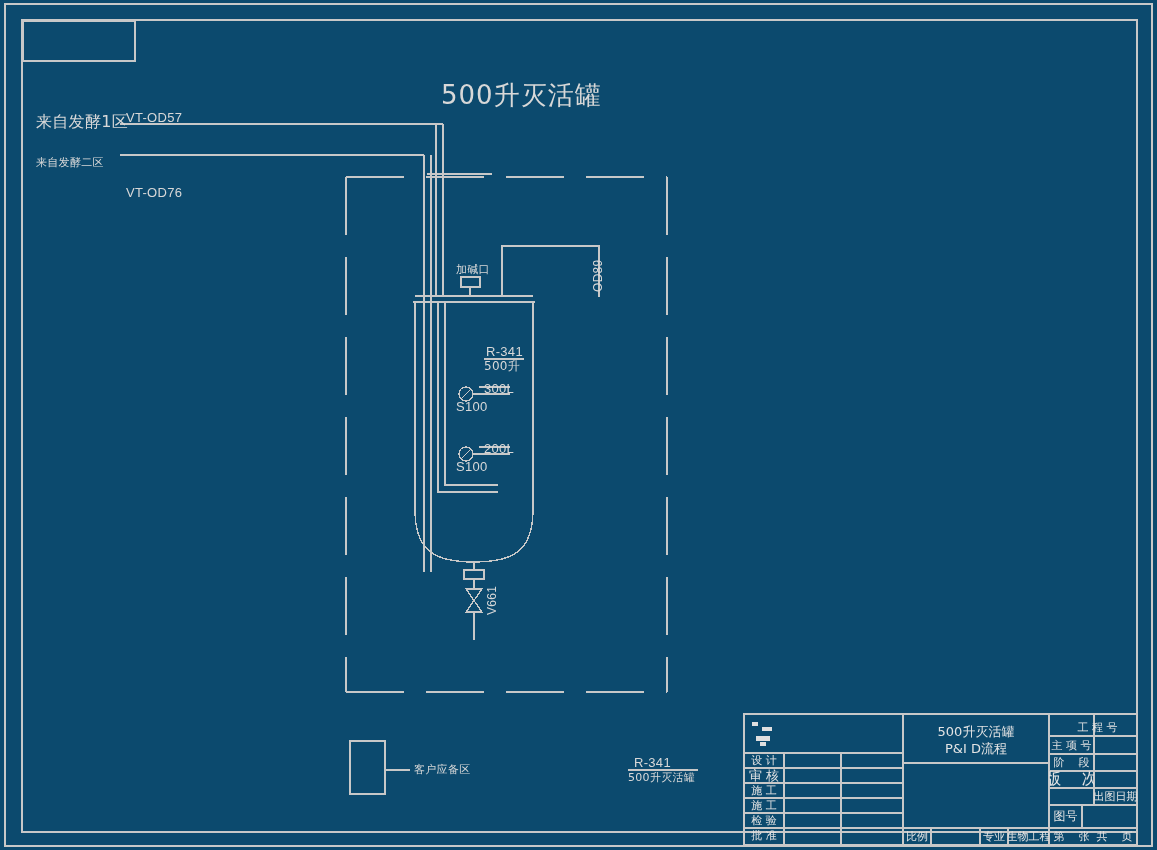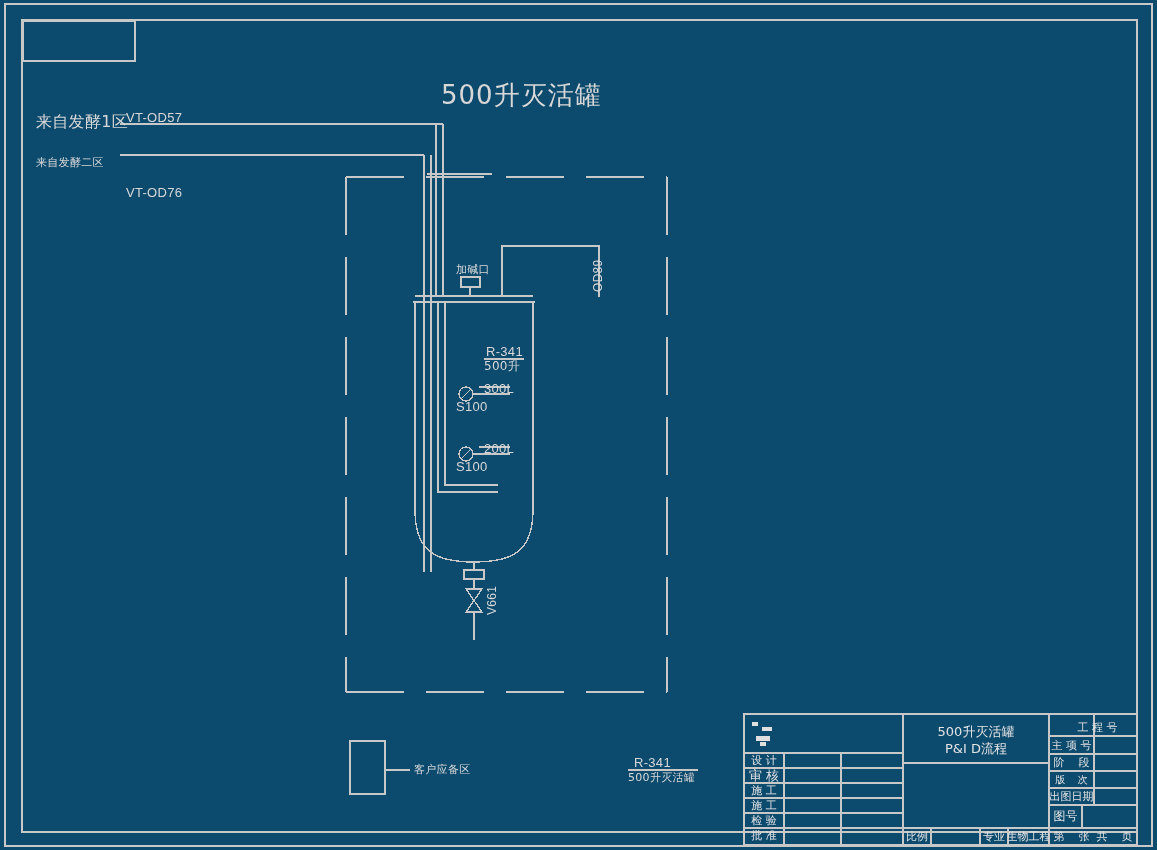--- a/index.html
+++ b/index.html
@@ -223,22 +223,22 @@
   <div class="tb-cell" style="left:744px; top:753px; width:40px; height:15px; font-size:11px;">设 计</div>
   <div class="tb-cell" style="left:744px; top:768px; width:40px; height:15px; font-size:13px;">审 核</div>
   <div class="tb-cell" style="left:744px; top:783px; width:40px; height:15px; font-size:11px;">施 工</div>
   <div class="tb-cell" style="left:744px; top:798px; width:40px; height:15px; font-size:11px;">施 工</div>
   <div class="tb-cell" style="left:744px; top:813px; width:40px; height:15px; font-size:11px;">检 验</div>
   <div class="tb-cell" style="left:744px; top:828px; width:40px; height:15px; font-size:11px;">批 准</div>
 
   <div class="tb-cell" style="left:1075px; top:718px; width:45px; height:18px; font-size:11px;">工 程 号</div>
   <div class="tb-cell" style="left:1049px; top:736px; width:45px; height:18px; font-size:11px;border-radius:8px;">主 项 号</div>
   <div class="tb-cell" style="left:1049px; top:754px; width:45px; height:17px; font-size:11px;">阶    段</div>
-  <div class="tb-cell" style="left:1049px; top:771px; width:45px; height:17px; font-size:10px;">版    次</div>
-  <div class="tb-cell" style="left:1049px; top:788px; width:45px; height:17px; font-size:11px;">出图日期</div>
+  <div class="tb-cell" style="left:1049px; top:771px; width:45px; height:17px; font-size:16px;">版    次</div>
+  <div class="tb-cell" style="left:1049px; top:788px; width:45px; height:17px; font-size:11px;padding-left:44px;">出图日期</div>
 
   <div class="tb-cell" style="left:1049px; top:805px; width:33px; height:23px; font-size:12px;border-radius:7px;">图号</div>
 
   <div class="tb-cell" style="left:1049px; top:828px; width:88px; height:17px; font-size:11px;">第    张  共    页</div>
 
   <div class="tb-cell" style="left:903px; top:828px; width:28px; height:17px; font-size:11px;">比例</div>
   <div class="tb-cell" style="left:980px; top:828px; width:28px; height:17px; font-size:11px;">专业</div>
   <div class="tb-cell" style="left:1008px; top:828px; width:41px; height:17px; font-size:11px;">生物工程</div>
 
 </div>

